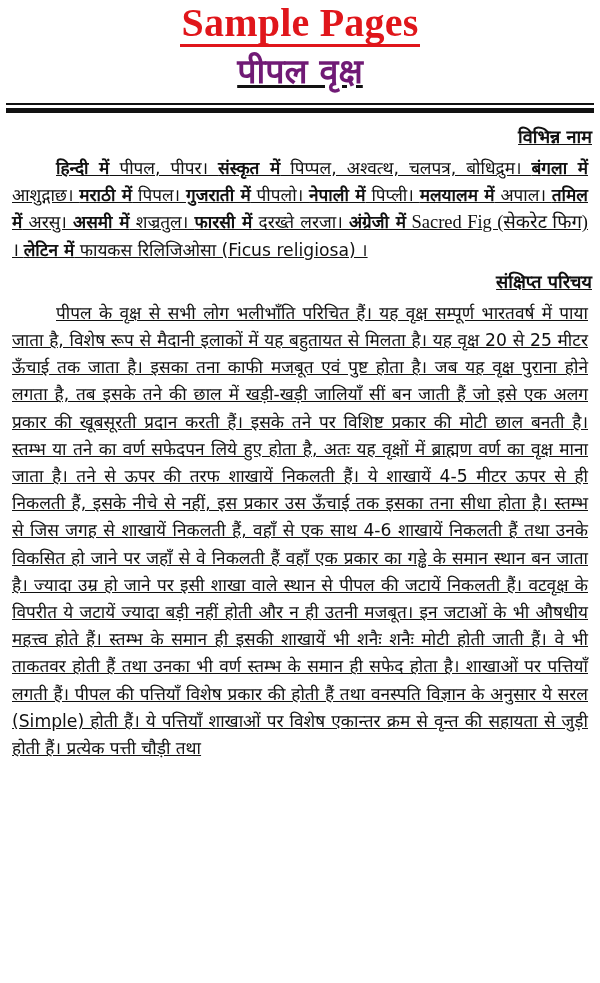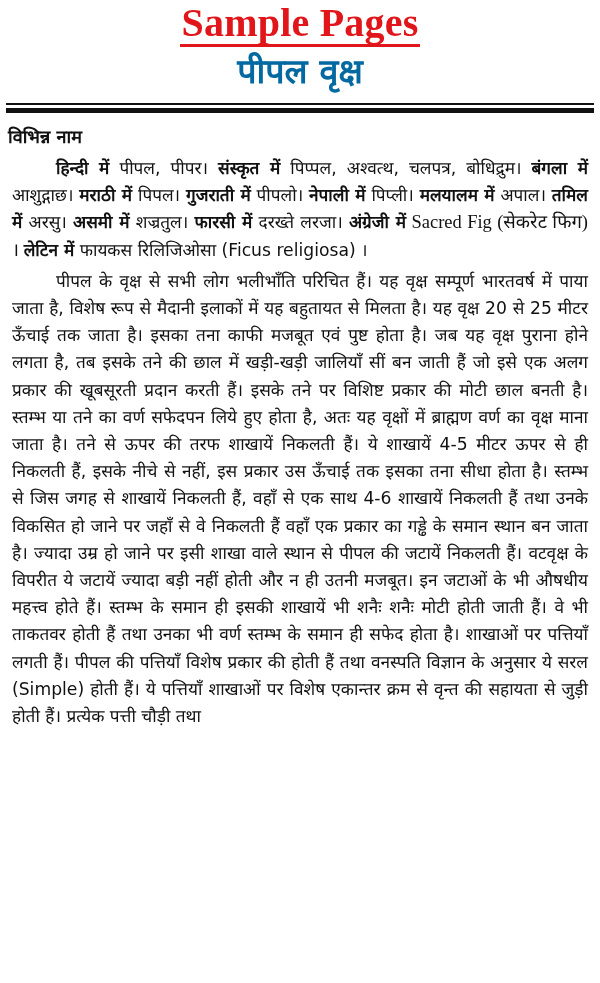--- a/index.html
+++ b/index.html
@@ -1,58 +1,58 @@
 <!DOCTYPE html>
 <html><head>
 <meta charset="utf-8">
 <style>
   html, body { margin: 0; padding: 0; background: #ffffff; }
   body {
     width: 600px; height: 983px; overflow: hidden;
     font-family: "DejaVu Sans", "Liberation Sans", sans-serif;
     color: #111;
   }
-  .page { position: relative; width: 600px; height: 983px; }
+  .page { position: relative; width: 600px; height: 983px; text-decoration: underline; }
   .banner {
     text-align: center; padding-top: 2px;
   }
   .banner-title {
     display: inline-block;
     font-family: "Liberation Serif", "DejaVu Serif", serif;
     font-weight: bold;
     font-size: 40px;
     line-height: 42px;
     color: #e0161b;
     border-bottom: 3px solid #e0161b;
     padding: 0 2px 0 2px;
     letter-spacing: 0.2px;
   }
   .chapter-title {
     text-align: center;
     font-size: 34px;
     font-weight: bold;
     line-height: 40px;
     margin-top: 4px;
-    color: #0369a1;
+    color: #701a75;
   }
   .rule-thin {
     margin: 12px 6px 0 6px;
     height: 2px; background: #111;
   }
   .rule-thick {
     margin: 3px 6px 0 6px;
     height: 5px; background: #111;
   }
   .content {
     padding: 0 8px 0 8px;
     font-size: 17.2px;
     line-height: 27.2px;
   }
   .section-heading {
-    text-align: left;
+    text-align: right;
     font-weight: bold;
     font-size: 18px;
     line-height: 28px;
   }
   .sec1 { margin-top: 10px; }
   .para {
     text-align: justify;
     text-indent: 44px;
     margin: 4px;
   }
@@ -73,17 +73,18 @@
   <div class="rule-thin"></div>
   <div class="rule-thick"></div>
 
   <div class="content">
 
     <div class="section-heading sec1">विभिन्न नाम</div>
 
     <p class="para"><b>हिन्दी में</b><span> पीपल, पीपर। </span><b>संस्कृत में</b><span> पिप्पल, अश्वत्थ, चलपत्र, बोधिद्रुम। </span><b>बंगला में</b><span> आशुद्गाछ। </span><b>मराठी में</b><span> पिपल। </span><b>गुजराती में</b><span> पीपलो। </span><b>नेपाली में</b><span> पिप्ली। </span><b>मलयालम में</b><span> अपाल। </span><b>तमिल में</b><span> अरसु। </span><b>असमी में</b><span> शज्रतुल। </span><b>फारसी में</b><span> दरख्ते लरजा। </span><b>अंग्रेजी में</b><span class="latin"> Sacred Fig (सेकरेट फिग) । </span><b>लेटिन में</b><span> फायकस रिलिजिओसा (Ficus religiosa) ।</span></p>
 
 
+    <div class="section-heading">संक्षिप्त परिचय</div>
 
     <p class="para">पीपल के वृक्ष से सभी लोग भलीभाँति परिचित हैं। यह वृक्ष सम्पूर्ण भारतवर्ष में पाया जाता है, विशेष रूप से मैदानी इलाकों में यह बहुतायत से मिलता है। यह वृक्ष 20 से 25 मीटर ऊँचाई तक जाता है। इसका तना काफी मजबूत एवं पुष्ट होता है। जब यह वृक्ष पुराना होने लगता है, तब इसके तने की छाल में खड़ी-खड़ी जालियाँ सीं बन जाती हैं जो इसे एक अलग प्रकार की खूबसूरती प्रदान करती हैं। इसके तने पर विशिष्ट प्रकार की मोटी छाल बनती है। स्तम्भ या तने का वर्ण सफेदपन लिये हुए होता है, अतः यह वृक्षों में ब्राह्मण वर्ण का वृक्ष माना जाता है। तने से ऊपर की तरफ शाखायें निकलती हैं। ये शाखायें 4-5 मीटर ऊपर से ही निकलती हैं, इसके नीचे से नहीं, इस प्रकार उस ऊँचाई तक इसका तना सीधा होता है। स्तम्भ से जिस जगह से शाखायें निकलती हैं, वहाँ से एक साथ 4-6 शाखायें निकलती हैं तथा उनके विकसित हो जाने पर जहाँ से वे निकलती हैं वहाँ एक प्रकार का गड्ढे के समान स्थान बन जाता है। ज्यादा उम्र हो जाने पर इसी शाखा वाले स्थान से पीपल की जटायें निकलती हैं। वटवृक्ष के विपरीत ये जटायें ज्यादा बड़ी नहीं होती और न ही उतनी मजबूत। इन जटाओं के भी औषधीय महत्त्व होते हैं। स्तम्भ के समान ही इसकी शाखायें भी शनैः शनैः मोटी होती जाती हैं। वे भी ताकतवर होती हैं तथा उनका भी वर्ण स्तम्भ के समान ही सफेद होता है। शाखाओं पर पत्तियाँ लगती हैं। पीपल की पत्तियाँ विशेष प्रकार की होती हैं तथा वनस्पति विज्ञान के अनुसार ये सरल (Simple) होती हैं। ये पत्तियाँ शाखाओं पर विशेष एकान्तर क्रम से वृन्त की सहायता से जुड़ी होती हैं। प्रत्येक पत्ती चौड़ी तथा</p>
 
   </div>
 </div>
 
 </body></html>

